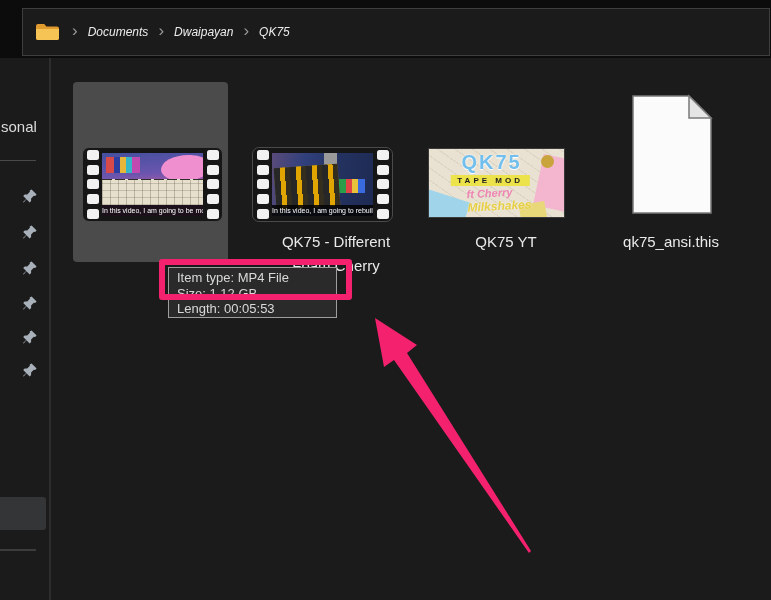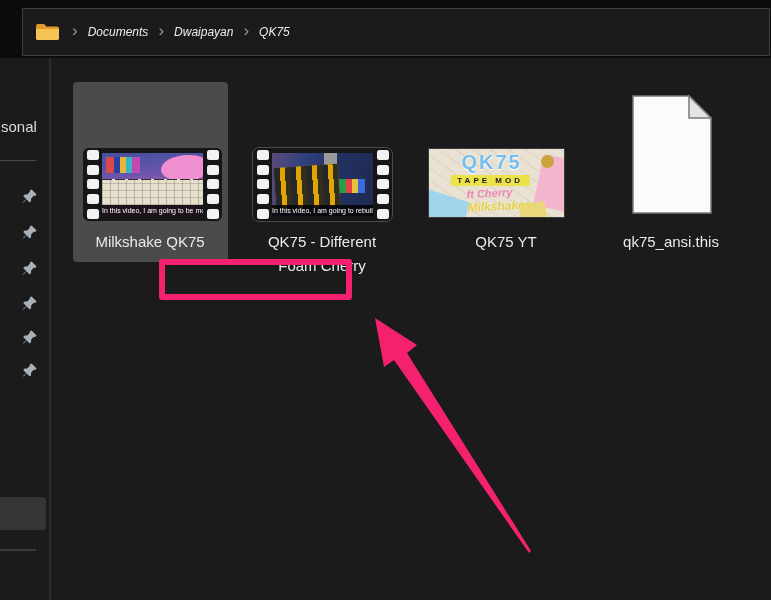--- a/index.html
+++ b/index.html
@@ -168,21 +168,20 @@
       </div>
       <div class="holes r">
         <span class="hole"></span>
           <span class="hole"></span>
           <span class="hole"></span>
           <span class="hole"></span>
           <span class="hole"></span>
       </div>
     </div>
     <div class="flabel" style="left:14px;width:170px">
-      <div>Milkshake QK75</div>
     </div>
 
     <div class="filmstrip" style="left:201px;top:89px">
       <div class="holes l">
         <span class="hole"></span>
           <span class="hole"></span>
           <span class="hole"></span>
           <span class="hole"></span>
           <span class="hole"></span>
       </div>
@@ -195,21 +194,21 @@
         <div class="caption">In this video, I am going to rebuild my</div>
       </div>
       <div class="holes r">
         <span class="hole"></span>
           <span class="hole"></span>
           <span class="hole"></span>
           <span class="hole"></span>
           <span class="hole"></span>
       </div>
     </div>
-    <div class="flabel" style="left:186px;width:170px">
+    <div class="flabel" style="left:200px;width:170px">
       <div>QK75 - Different</div>
       <div>Foam Cherry</div>
     </div>
 
     <div style="position:absolute;left:377px;top:90px;width:137px;height:70px;overflow:hidden;border:1px solid #3a3a3a;box-sizing:border-box;">
       <div class="art3">
         <div class="pastel-b"></div>
           <div class="pastel-p"></div>
           <div class="pastel-y"></div>
           <div class="coin"></div>
@@ -227,20 +226,25 @@
       <svg viewBox="0 0 92 125" width="92" height="125">
         <path d="M8 3 h56 l22 22 v95 h-78 z" fill="#fbfbfb" stroke="#7a7a7a" stroke-width="1.5"></path>
         <path d="M64 3 l22 22 h-22 z" fill="#e4e4e4" stroke="#7a7a7a" stroke-width="1.5"></path>
       </svg>
     </div>
     <div class="flabel" style="left:535px;width:170px">
       <div>qk75_ansi.this</div>
     </div>
   </div>
 
+  <div class="tooltip">
+    <div>Item type: MP4 File</div>
+    <div>Size: 1.12 GB</div>
+    <div>Length: 00:05:53</div>
+  </div>
 
   <div class="hl-box"></div>
 
   <svg class="arrow-svg" width="771" height="600" viewBox="0 0 771 600">
     <polygon points="375,318 417,345 407,353 531,551 529,553 394,360 384,367" fill="#f3216e"></polygon>
   </svg>
 
 </div>
 
 </body></html>

